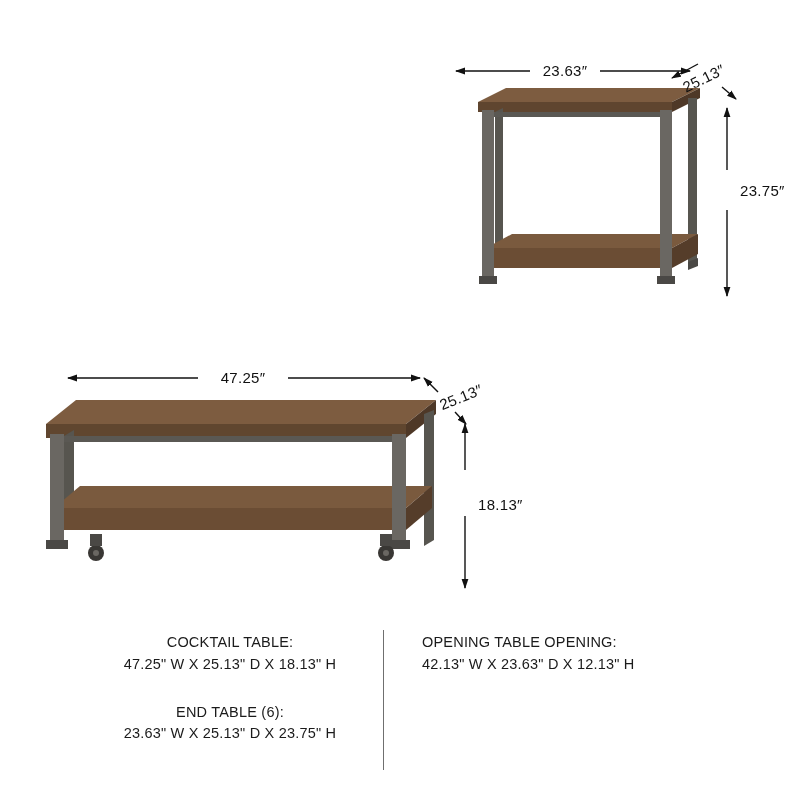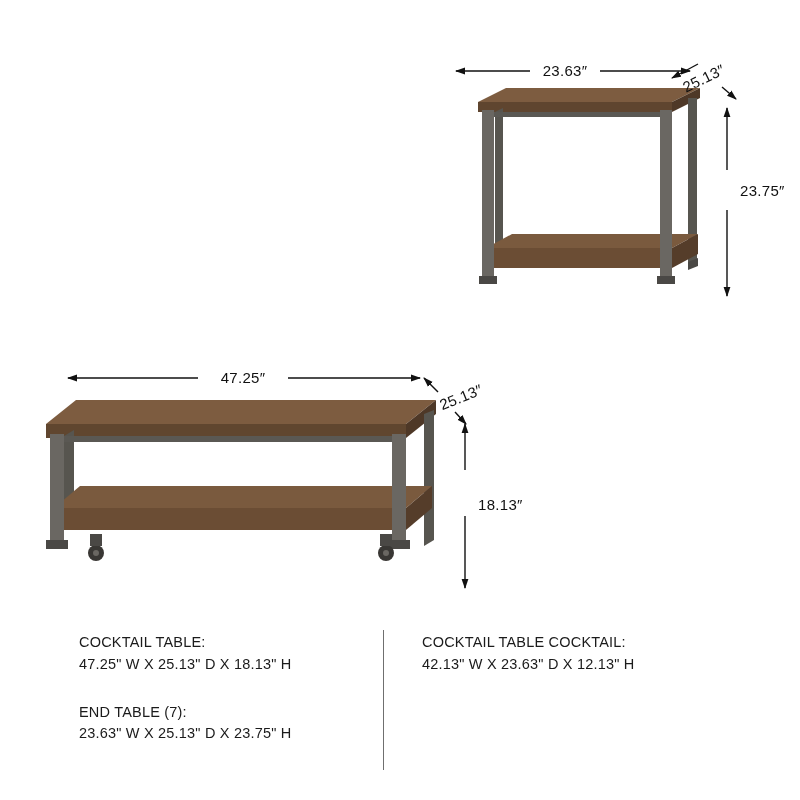--- a/index.html
+++ b/index.html
@@ -36,21 +36,21 @@
     position: absolute;
     left: 0;
     top: 620px;
     width: 800px;
     height: 160px;
   }
   .spec-col {
     position: absolute;
     top: 12px;
   }
-  .spec-col.left { left: 79px; width: 280px; }
+  .spec-col.left { left: 90px; width: 280px; text-align: center; }
   .spec-col.right { left: 422px; width: 300px; }
   .spec-block { margin-bottom: 26px; }
   .spec-title {
     font-size: 14.5px;
     color: #1b1b1b;
     letter-spacing: 0.2px;
     line-height: 1.5;
   }
   .spec-value {
     font-size: 14.5px;
@@ -171,26 +171,26 @@
 
   <div class="specs">
     <div class="divider"></div>
 
     <div class="spec-col left">
       <div class="spec-block">
         <div class="spec-title">COCKTAIL TABLE:</div>
         <div class="spec-value">47.25" W X 25.13" D X 18.13" H</div>
       </div>
       <div class="spec-block">
-        <div class="spec-title">END TABLE (7):</div>
+        <div class="spec-title">END TABLE (6):</div>
         <div class="spec-value">23.63" W X 25.13" D X 23.75" H</div>
       </div>
     </div>
 
     <div class="spec-col right">
       <div class="spec-block">
-        <div class="spec-title">COCKTAIL TABLE COCKTAIL:</div>
+        <div class="spec-title">OPENING TABLE OPENING:</div>
         <div class="spec-value">42.13" W X 23.63" D X 12.13" H</div>
       </div>
     </div>
   </div>
 
 </div>
 
 </body></html>

